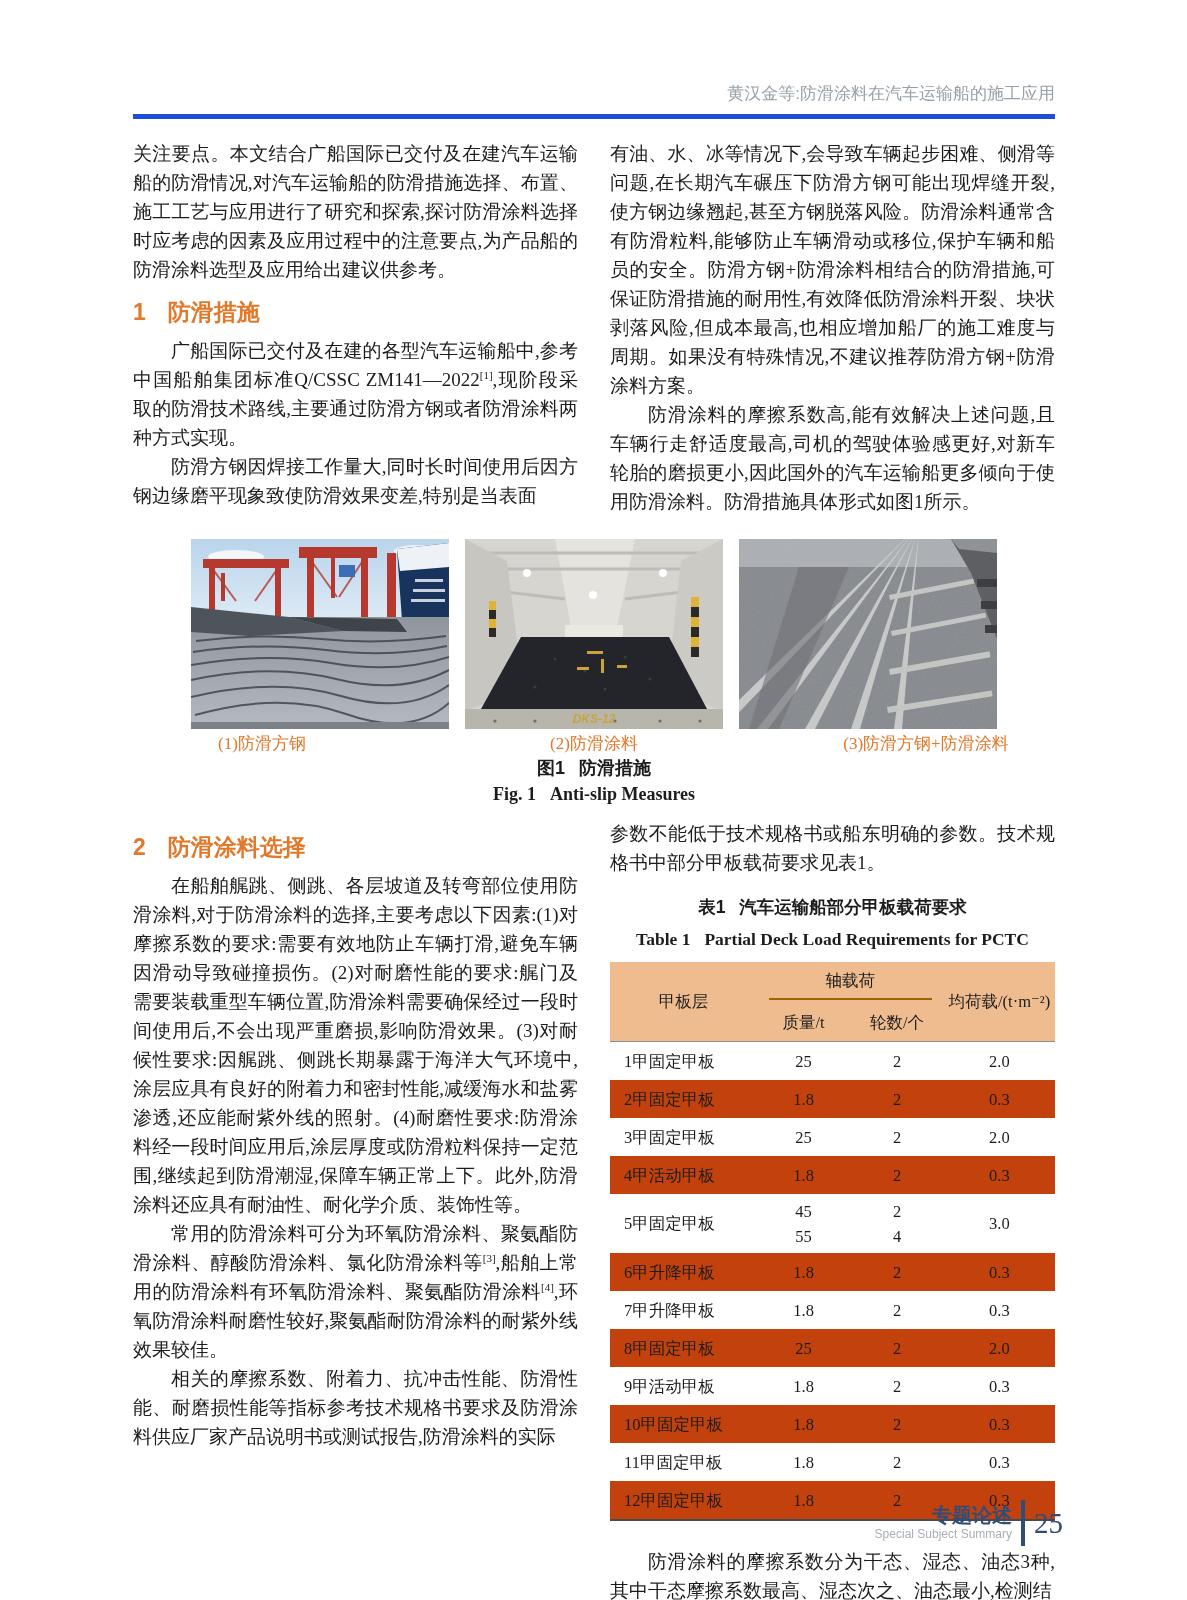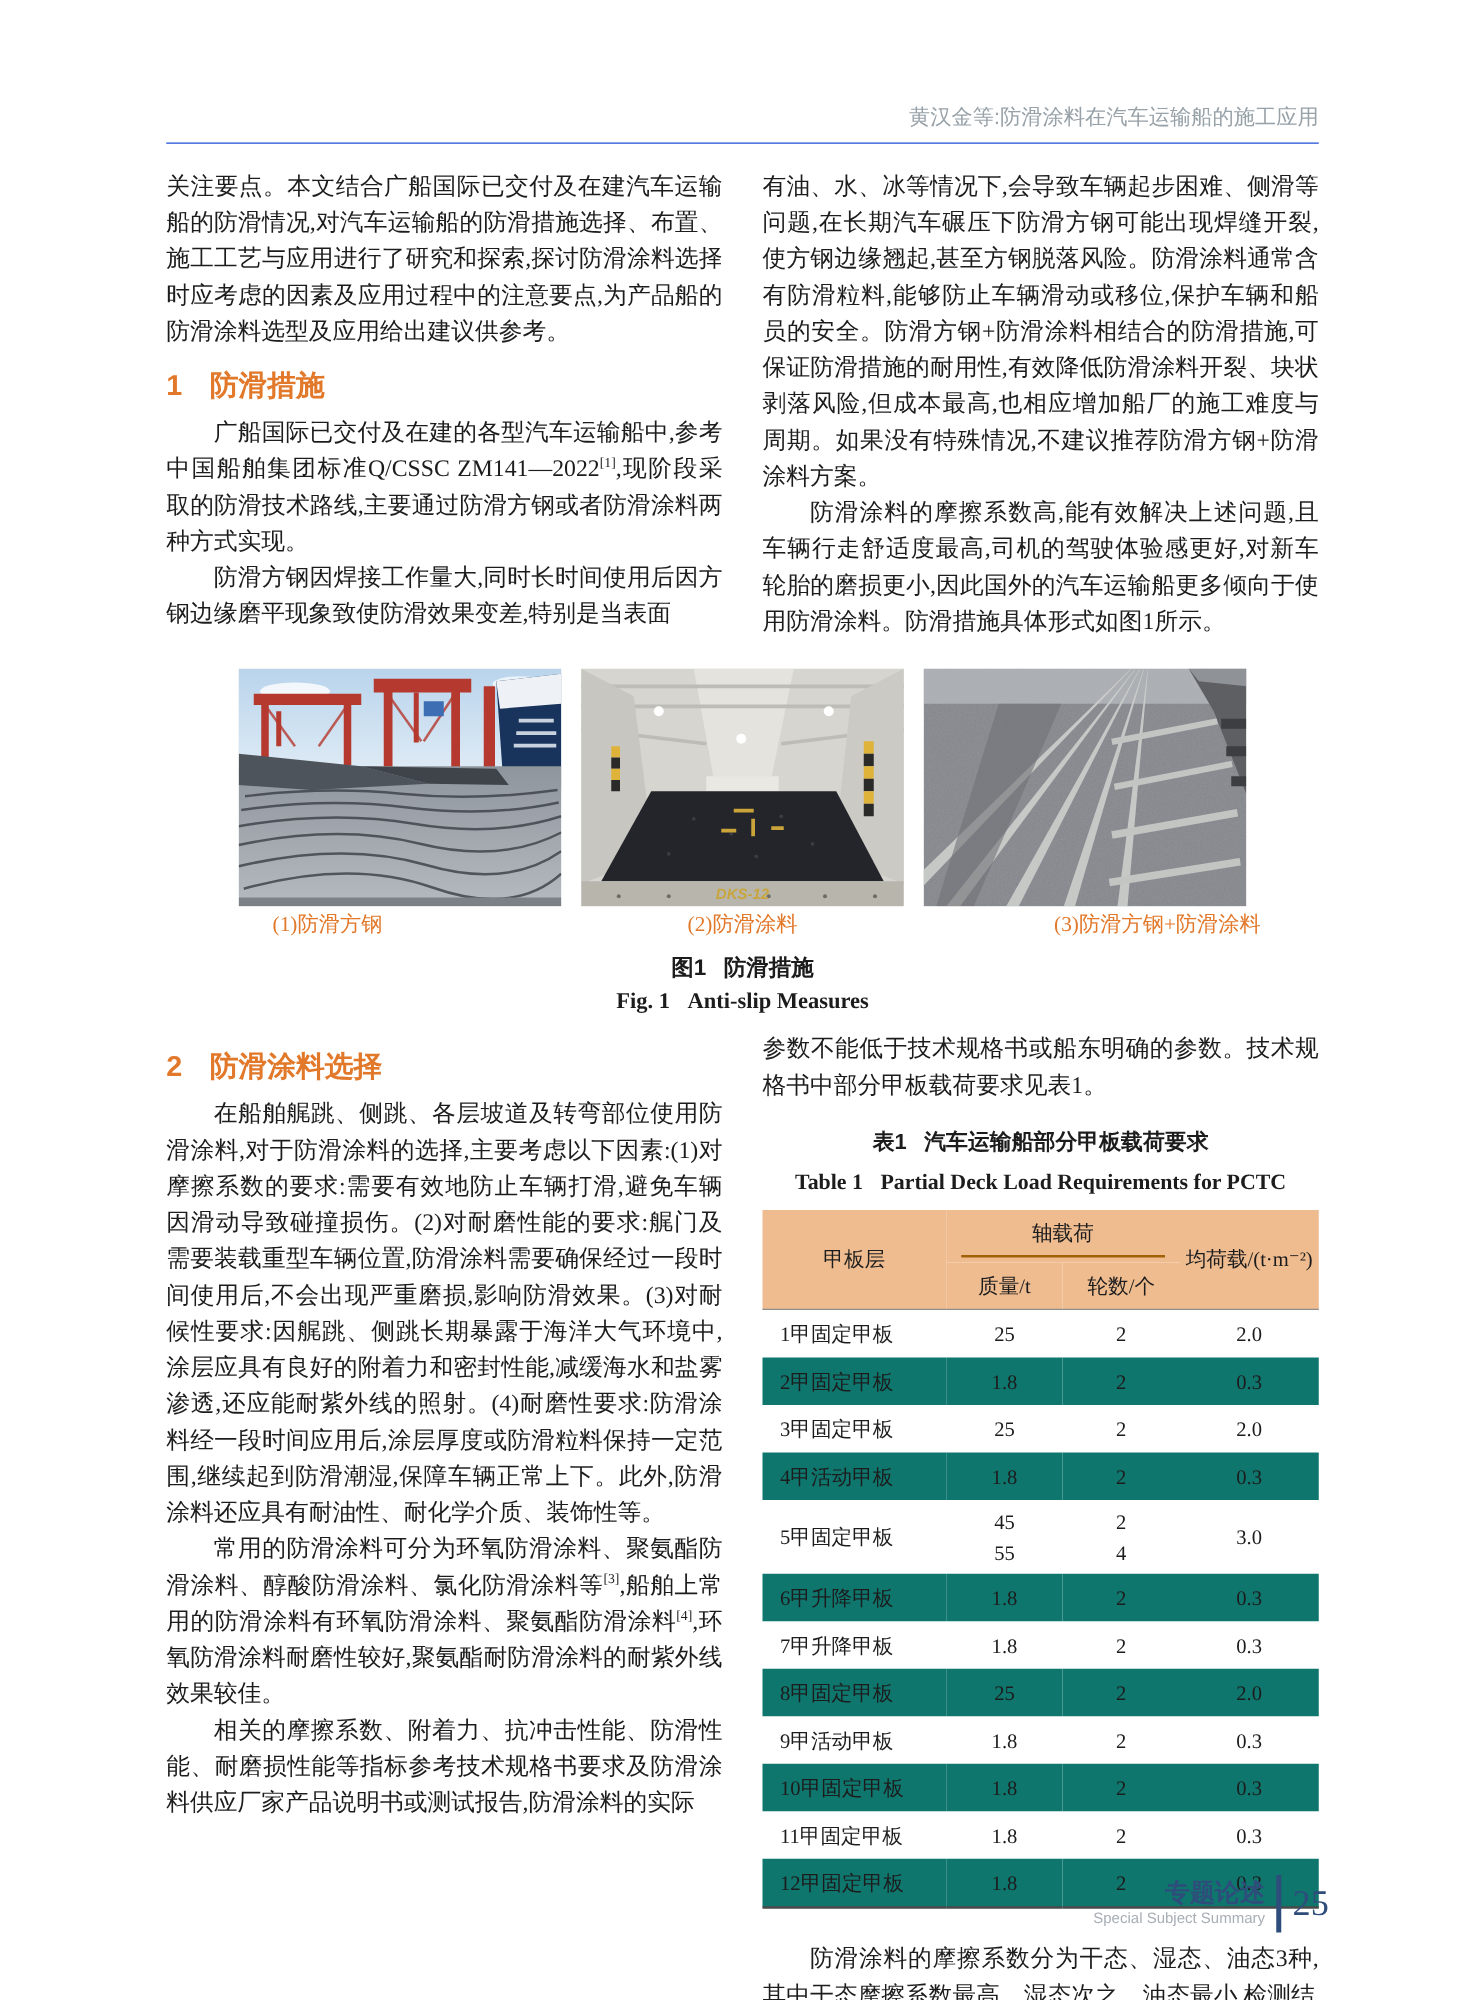--- a/index.html
+++ b/index.html
@@ -5,57 +5,57 @@
   html,body{margin:0;padding:0;}
   body{
     width:1187px;height:1600px;position:relative;background:#ffffff;
     font-family:"Liberation Serif","DejaVu Serif",serif;color:#1c1c1c;
     overflow:hidden;
   }
   .content{position:absolute;left:133px;top:82px;width:922px;}
   .running-head{
     text-align:right;color:#97a1a8;font-size:17px;
     font-family:"Liberation Sans","DejaVu Sans",sans-serif;
-    padding-bottom:9px;border-bottom:1px solid #1d4ed8;
+    padding-bottom:9px;border-bottom:5px solid #1d4ed8;
   }
   .cols{display:flex;gap:32px;margin-top:20px;}
   .col{width:445px;font-size:19px;line-height:29px;text-align:justify;}
   .col p{margin:0;}
   .indent{text-indent:2em;}
   sup.ref{font-size:11px;line-height:0;}
   .sec-h{
     color:#e2782a;font-family:"Liberation Sans","DejaVu Sans",sans-serif;
     font-weight:bold;font-size:23px;margin:13px 0 9px 0;line-height:30px;text-align:left;
   }
   .sec-h .num{margin-right:22px;}
   .top-cols{min-height:392px;}
   
   .figure{margin-top:8px;text-align:center;}
   .photos{display:flex;justify-content:center;gap:16px;}
   .photo{width:258px;height:190px;display:block;background:#d8d8d8;}
   .photo-captions{display:flex;justify-content:space-between;gap:8px;margin-top:3px;}
   .photo-captions .cap{width:258px;color:#e2782a;font-size:17px;line-height:24px;}
-  .fig-title-cn{font-weight:bold;font-size:18px;margin-top:10px;
+  .fig-title-cn{font-weight:bold;font-size:18px;
     font-family:"Liberation Sans","DejaVu Sans",sans-serif;}
   .fig-title-en{font-weight:bold;font-size:18px;margin-top:4px;
     font-family:"Liberation Serif","DejaVu Serif",serif;}
   .lbl-gap{display:inline-block;width:14px;}
   .bottom-cols{margin-top:14px;}
   
   .tbl-title-cn{text-align:center;font-weight:bold;font-size:17.5px;margin-top:16px;
     font-family:"Liberation Sans","DejaVu Sans",sans-serif;}
   .tbl-title-en{text-align:center;font-weight:bold;font-size:17.5px;margin:3px 0 8px 0;
     font-family:"Liberation Serif","DejaVu Serif",serif;}
   table.tbl{width:100%;border-collapse:collapse;font-size:16.5px;text-align:center;
     border-bottom:2px solid #4a4a4a;}
   table.tbl thead th{background:#efbc90;font-weight:normal;padding:4px 2px;}
   table.tbl thead{border-bottom:1px solid #8d8d8d;}
   .axle-wrap{border-bottom:2px solid #a16207;margin:0 10px;padding-bottom:3px;}
   table.tbl td{padding:4.5px 2px;}
-  table.tbl tr.shade{background:#0f766e;}
+  table.tbl tr.shade{background:#c2410c;}
   table.tbl td.deck-col{text-align:left;padding-left:14px;}
   table.tbl td div{line-height:25px;}
   .after-table{margin-top:26px !important;}
   
   .footer{position:absolute;top:1500px;right:124px;display:flex;align-items:center;gap:9px;justify-content:flex-end;}
   .footer-labels{text-align:right;font-family:"Liberation Sans","DejaVu Sans",sans-serif;}
   .footer-cn{color:#2e4d7b;font-weight:bold;font-size:20px;line-height:22px;}
   .footer-en{color:#a7aeb5;font-size:12px;line-height:16px;}
   .footer-bar{width:4px;height:46px;background:#2e4d7b;}
   .footer-num{color:#2e4d7b;font-size:29px;font-family:"Liberation Serif","DejaVu Serif",serif;}

